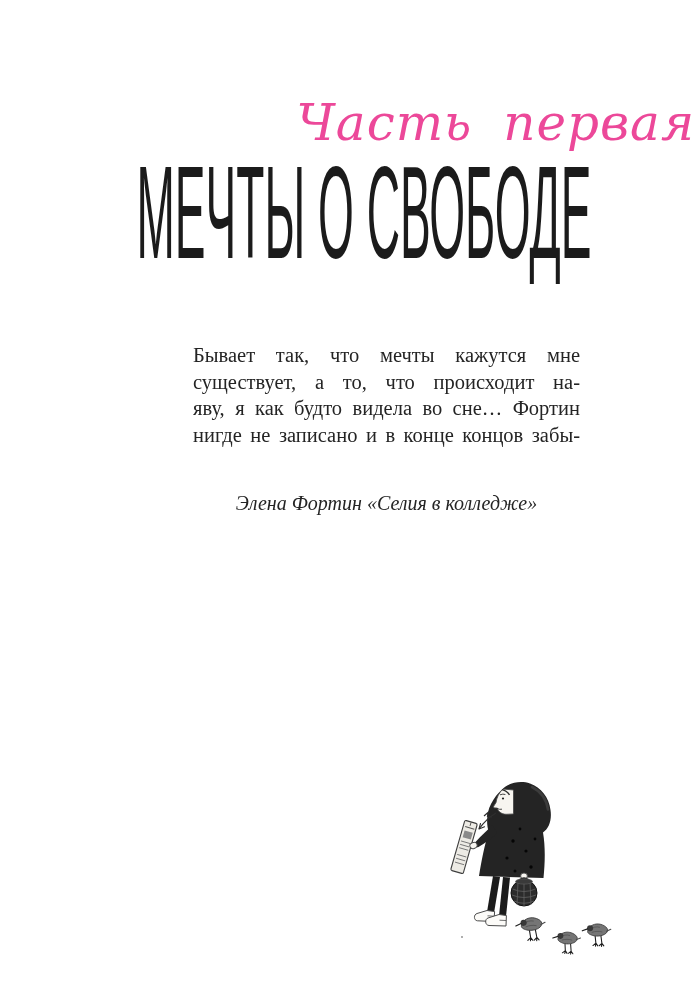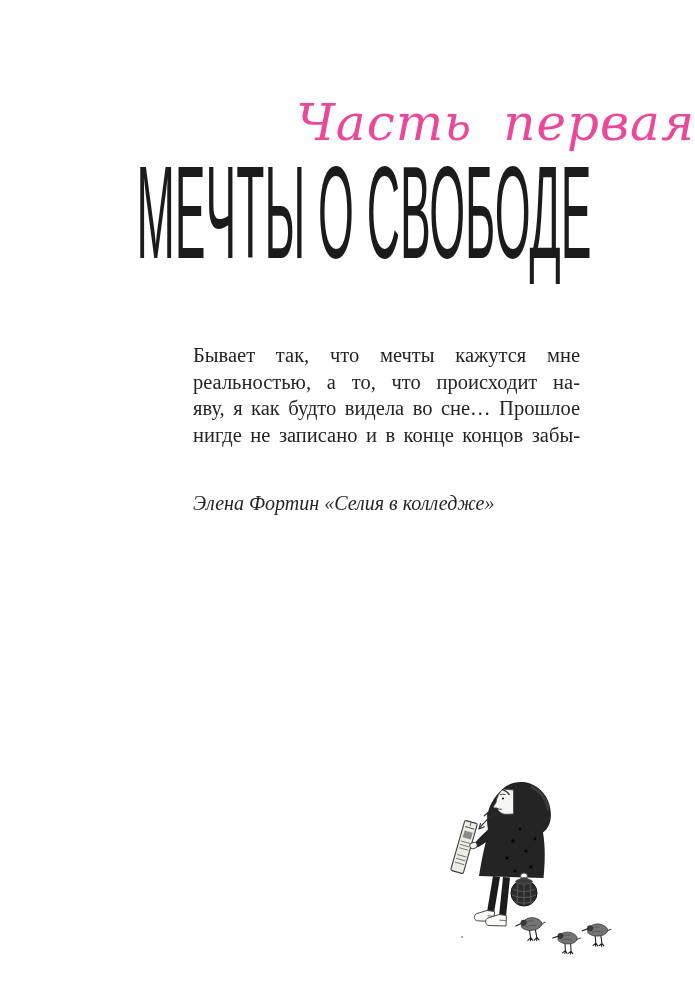--- a/index.html
+++ b/index.html
@@ -65,21 +65,21 @@
   .epigraph .line.last {
     text-align: left;
     text-align-last: left;
   }
 
   .attribution {
     position: absolute;
     left: 193px;
     top: 492px;
     width: 387px;
-    text-align: left;
+    text-align: center;
     font-style: italic;
     font-size: 20px;
     color: #242424;
   }
 
   .illustration {
     position: absolute;
     left: 440px;
     top: 781px;
   }
@@ -90,22 +90,22 @@
 <div class="page">
 
   <div class="script-heading">Часть первая</div>
 
   <div class="main-title">
     <span class="stretch">МЕЧТЫ О СВОБОДЕ</span>
   </div>
 
   <div class="epigraph">
     <div class="line">Бывает так, что мечты кажутся мне</div>
-    <div class="line">реальностью, а то, что происходит на-</div>
-    <div class="line">яву, я как будто видела во сне… Прошлое</div>
+    <div class="line">существует, а то, что происходит на-</div>
+    <div class="line">яву, я как будто видела во сне… Фортин</div>
     <div class="line">нигде не записано и в конце концов забы-</div>
   </div>
 
   <div class="attribution">Элена Фортин «Селия в колледже»</div>
 
   <svg class="illustration" width="216" height="182" viewBox="0 0 216 182" xmlns="http://www.w3.org/2000/svg">
 
     <defs>
       <g id="bird">
         <path d="M-3,4.5 L-2.2,12.5 M-2.2,12.5 L-5.2,15 M-2.2,12.5 L-0.2,15.3 M-2.2,12.5 L-2.6,15.6" stroke="#1e1e1e" stroke-width="1.1" fill="none" stroke-linecap="round"></path>

